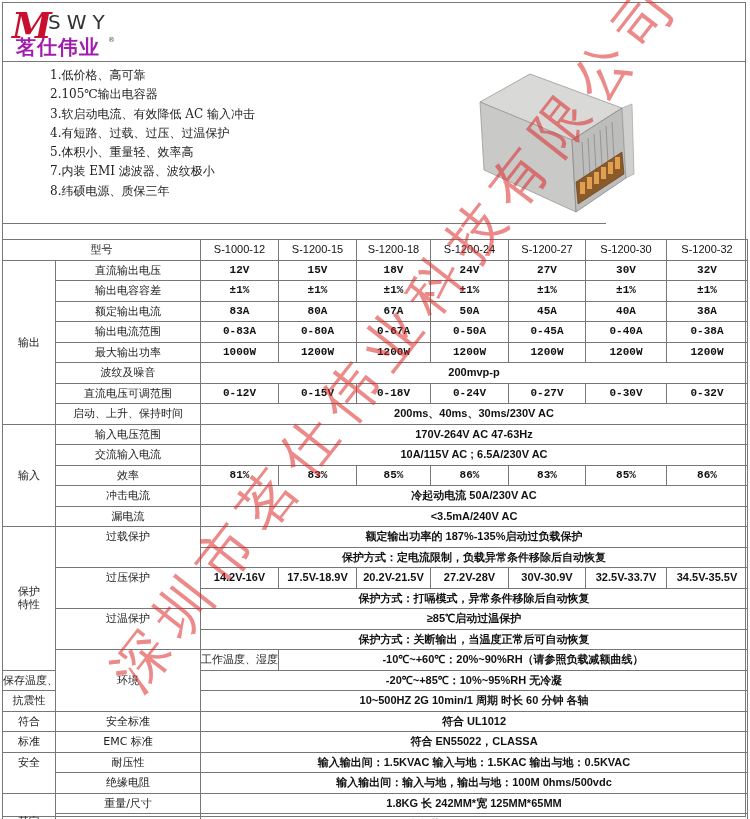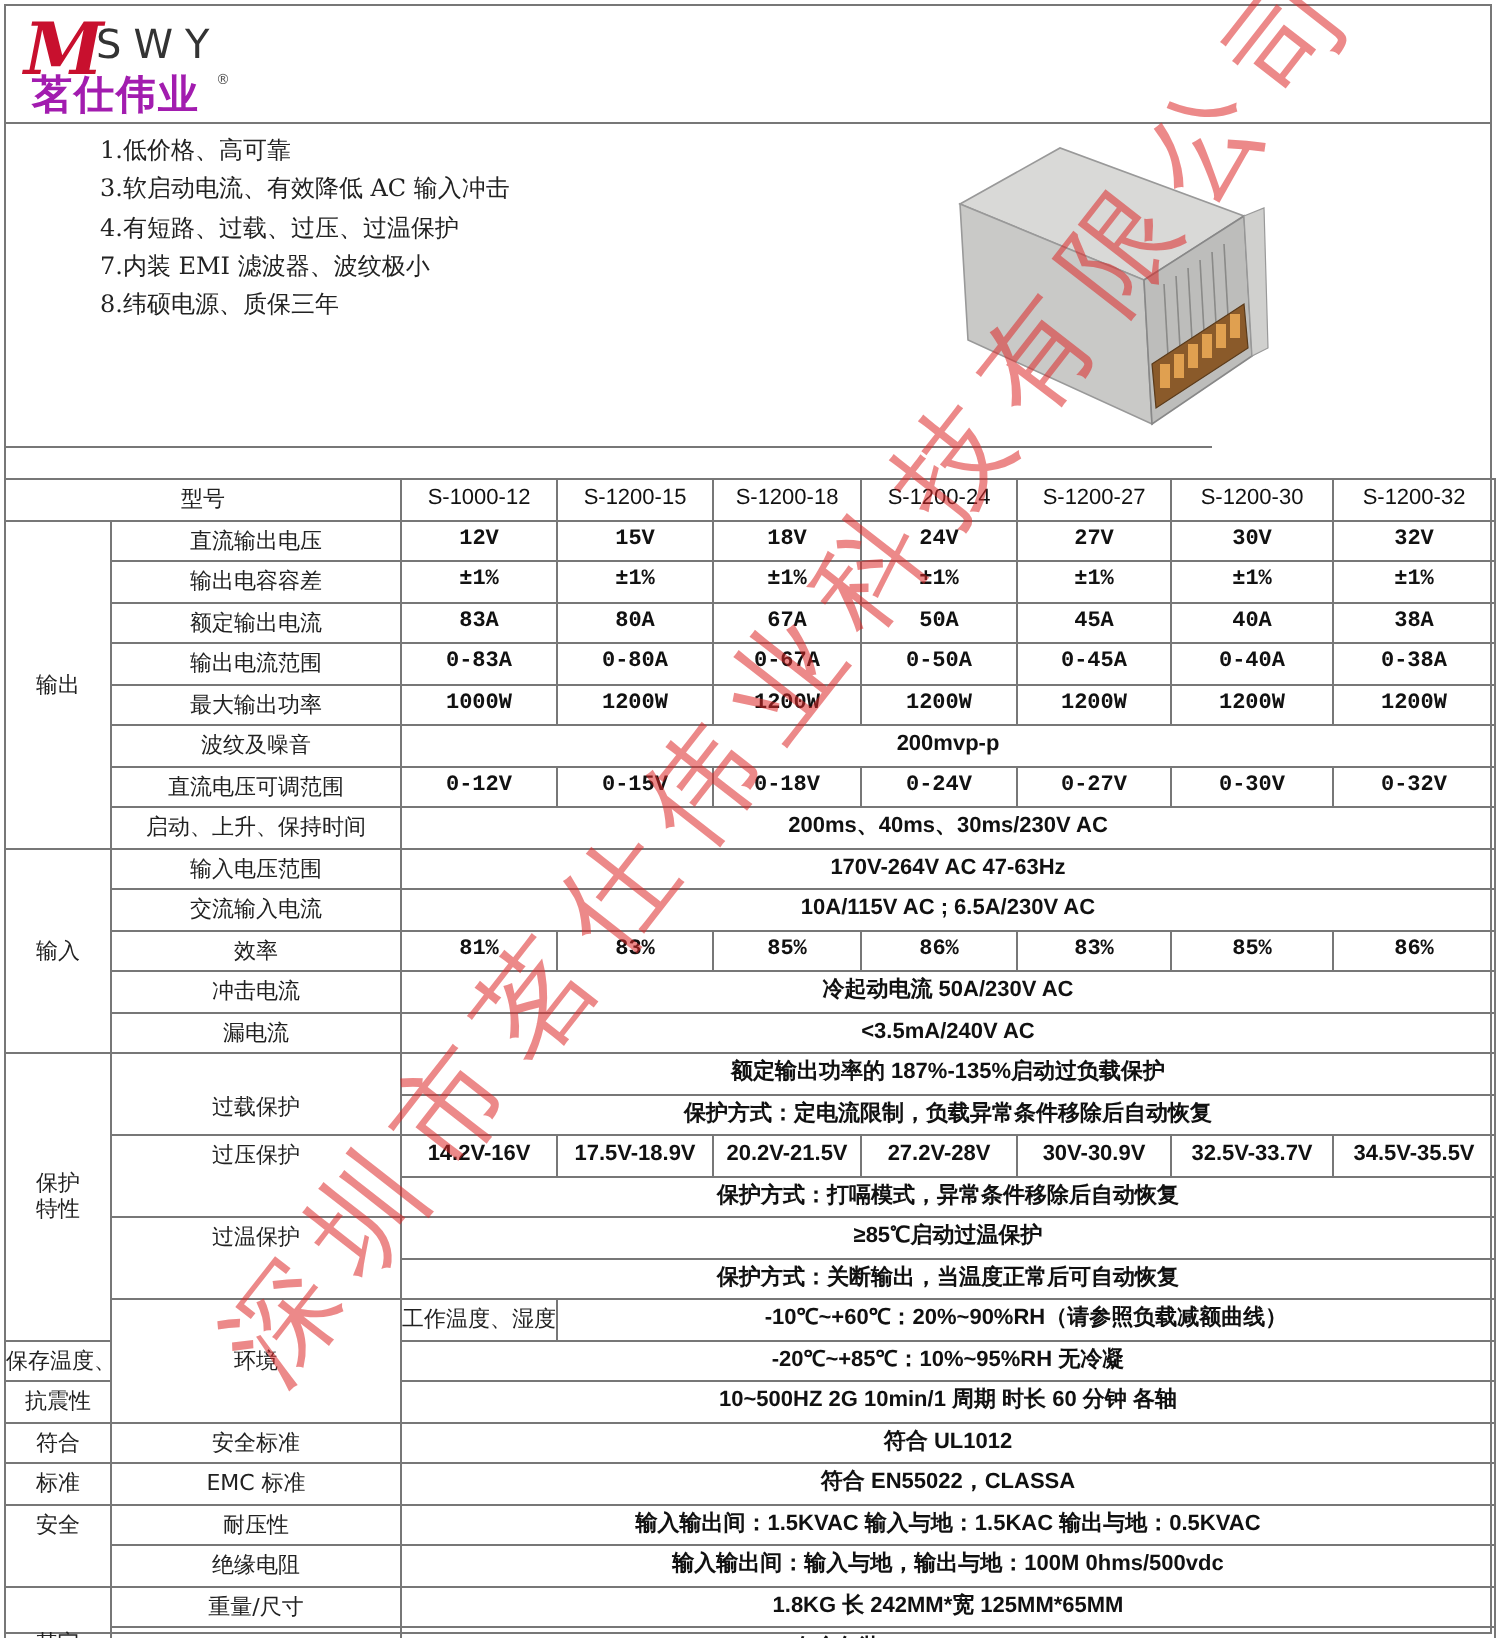--- a/index.html
+++ b/index.html
@@ -50,22 +50,24 @@
     <span class="m">M</span>
     <span class="swy">SWY</span>
     <span class="cn">茗仕伟业</span>
     <span class="reg">®</span>
   </div>
 </div>
 
 <div class="features">
   <ul class="feat-list">
     <li>1.低价格、高可靠</li>
+    <li>2.105℃输出电容器</li>
     <li>3.软启动电流、有效降低 AC 输入冲击</li>
     <li>4.有短路、过载、过压、过温保护</li>
+    <li>5.体积小、重量轻、效率高</li>
     <li>7.内装 EMI 滤波器、波纹极小</li>
     <li>8.纬硕电源、质保三年</li>
   </ul>
   <svg class="product" viewBox="0 0 180 148">
     <polygon points="8,32 58,4 150,38 100,70" fill="#d9d9d7" stroke="#999" stroke-width="0.8"></polygon>
     <polygon points="8,32 100,70 104,142 12,100" fill="#c9c9c7" stroke="#999" stroke-width="0.8"></polygon>
     <polygon points="100,70 150,38 154,108 104,142" fill="#bdbdbb" stroke="#888" stroke-width="0.8"></polygon>
     <g stroke="#8a8a88" stroke-width="0.8">
       <line x1="110" y1="72" x2="112" y2="108"></line>
         <line x1="116" y1="68" x2="118" y2="104"></line>
@@ -207,21 +209,21 @@
   <tr>
     <td class="lab">漏电流</td>
     <td colspan="7" class="span">&lt;3.5mA/240V AC</td>
   </tr>
 
   <tr>
     <td rowspan="7" class="cat">
       <span>保护</span><br>
       <span>特性</span>
     </td>
-    <td rowspan="2" class="lab" style="vertical-align:top;padding-top:20px">过载保护</td>
+    <td rowspan="2" class="lab" style="vertical-align:top;padding-top:3px">过载保护</td>
     <td colspan="7" class="span">额定输出功率的 187%-135%启动过负载保护</td>
   </tr>
   <tr>
     <td colspan="7" class="span">保护方式：定电流限制，负载异常条件移除后自动恢复</td>
   </tr>
   <tr>
     <td rowspan="2" class="lab" style="vertical-align:top;padding-top:3px">过压保护</td>
     <td class="ov">14.2V-16V</td>
     <td class="ov">17.5V-18.9V</td>
     <td class="ov">20.2V-21.5V</td>

